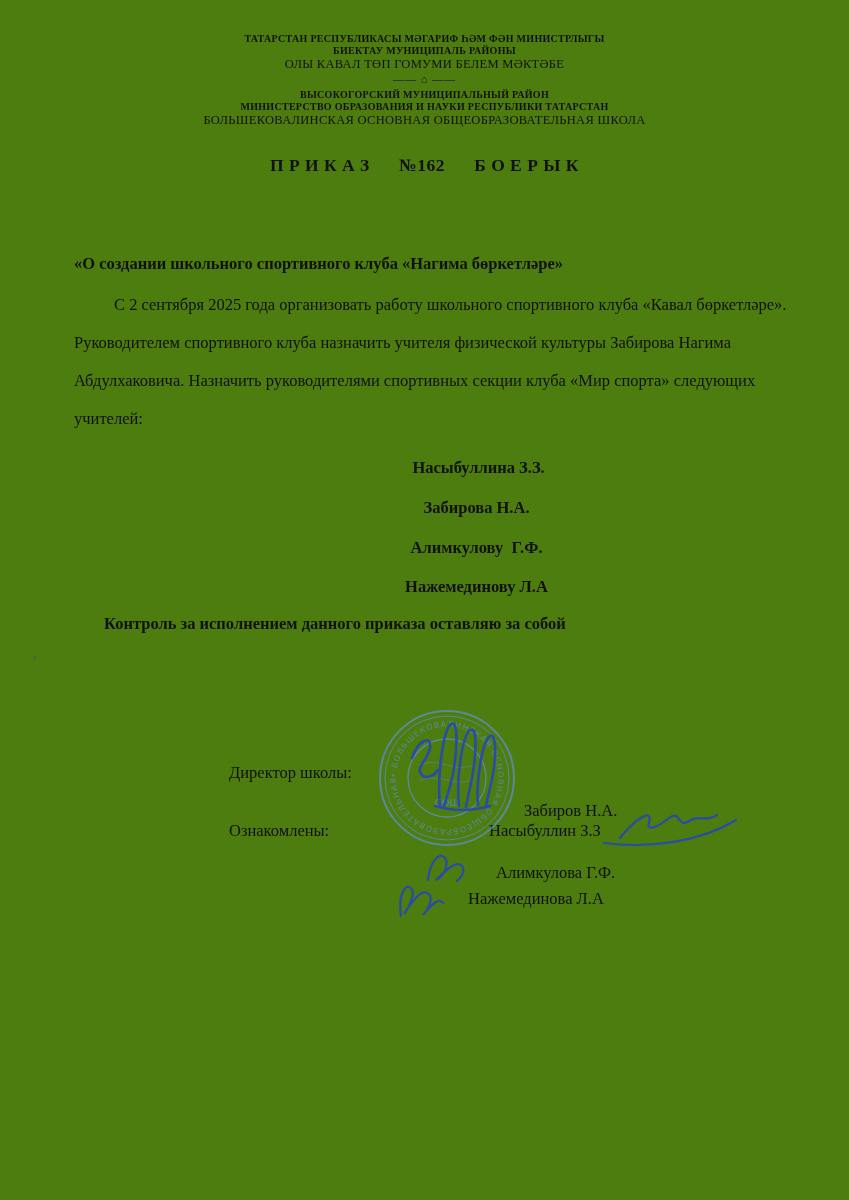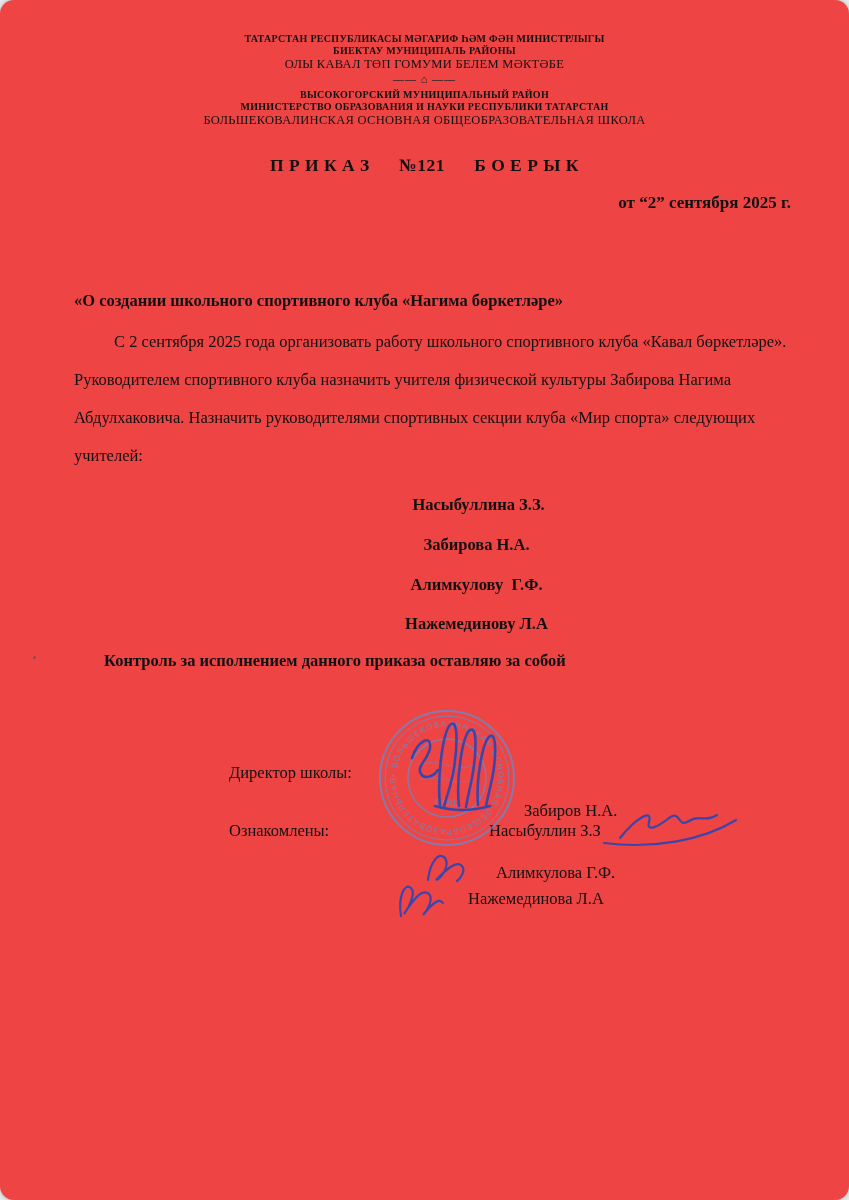--- a/index.html
+++ b/index.html
@@ -1,25 +1,24 @@
 <!DOCTYPE html>
 <html><head>
 <meta charset="utf-8">
 <style>
   html,body{margin:0;padding:0;background:#e8e8e8;}
   .page{
     position:relative;
     width:849px;height:1200px;
     margin:0 auto;
-    background:#ef4444;
+    background:#4d7c0f;
     font-family:"Liberation Serif","DejaVu Serif",serif;
     color:#111;
     overflow:hidden;
     box-shadow:0 0 4px rgba(0,0,0,.25);
-    border-radius:14px;
   }
   
   .doc-header{padding-top:33px;text-align:center;line-height:1.18;}
   .hl-sm{font-size:10px;font-weight:bold;letter-spacing:.3px;}
   .hl-lg{font-size:12.5px;font-weight:normal;letter-spacing:.3px;}
   .hl-div{font-size:11px;font-weight:bold;letter-spacing:1px;padding:2px 0 3px 0;color:#222;}
   
   .doc-title{
     margin-top:27px;text-align:center;
     font-size:17.5px;font-weight:bold;white-space:pre;letter-spacing:.5px;
@@ -67,23 +66,22 @@
   <header class="doc-header">
     <div class="hl-sm">ТАТАРСТАН РЕСПУБЛИКАСЫ МӘГАРИФ ҺӘМ ФӘН МИНИСТРЛЫГЫ</div>
     <div class="hl-sm">БИЕКТАУ МУНИЦИПАЛЬ РАЙОНЫ</div>
     <div class="hl-lg">ОЛЫ КАВАЛ ТӨП ГОМУМИ БЕЛЕМ МӘКТӘБЕ</div>
     <div class="hl-div">—— ⌂ ——</div>
     <div class="hl-sm">ВЫСОКОГОРСКИЙ МУНИЦИПАЛЬНЫЙ РАЙОН</div>
     <div class="hl-sm">МИНИСТЕРСТВО ОБРАЗОВАНИЯ И НАУКИ РЕСПУБЛИКИ ТАТАРСТАН</div>
     <div class="hl-lg">БОЛЬШЕКОВАЛИНСКАЯ ОСНОВНАЯ ОБЩЕОБРАЗОВАТЕЛЬНАЯ ШКОЛА</div>
   </header>
 
-  <div class="doc-title">П Р И К А З      №121      Б О Е Р Ы К</div>
+  <div class="doc-title">П Р И К А З      №162      Б О Е Р Ы К</div>
 
-  <div class="date-line">от  “2” сентября 2025 г.</div>
 
   <div class="subject">«О  создании  школьного спортивного клуба «Нагима бөркетләре»</div>
 
   <div class="body-par">С 2 сентября 2025 года  организовать работу школьного спортивного клуба «Кавал бөркетләре». Руководителем спортивного клуба назначить учителя физической культуры Забирова Нагима Абдулхаковича. Назначить руководителями спортивных секции клуба «Мир спорта» следующих учителей:</div>
 
   <div class="list-block">
     <div class="list-item"> Насыбуллина З.З.</div>
     <div class="list-item">Забирова Н.А.</div>
     <div class="list-item">Алимкулову  Г.Ф.</div>
     <div class="list-item">Нажемединову Л.А</div>

